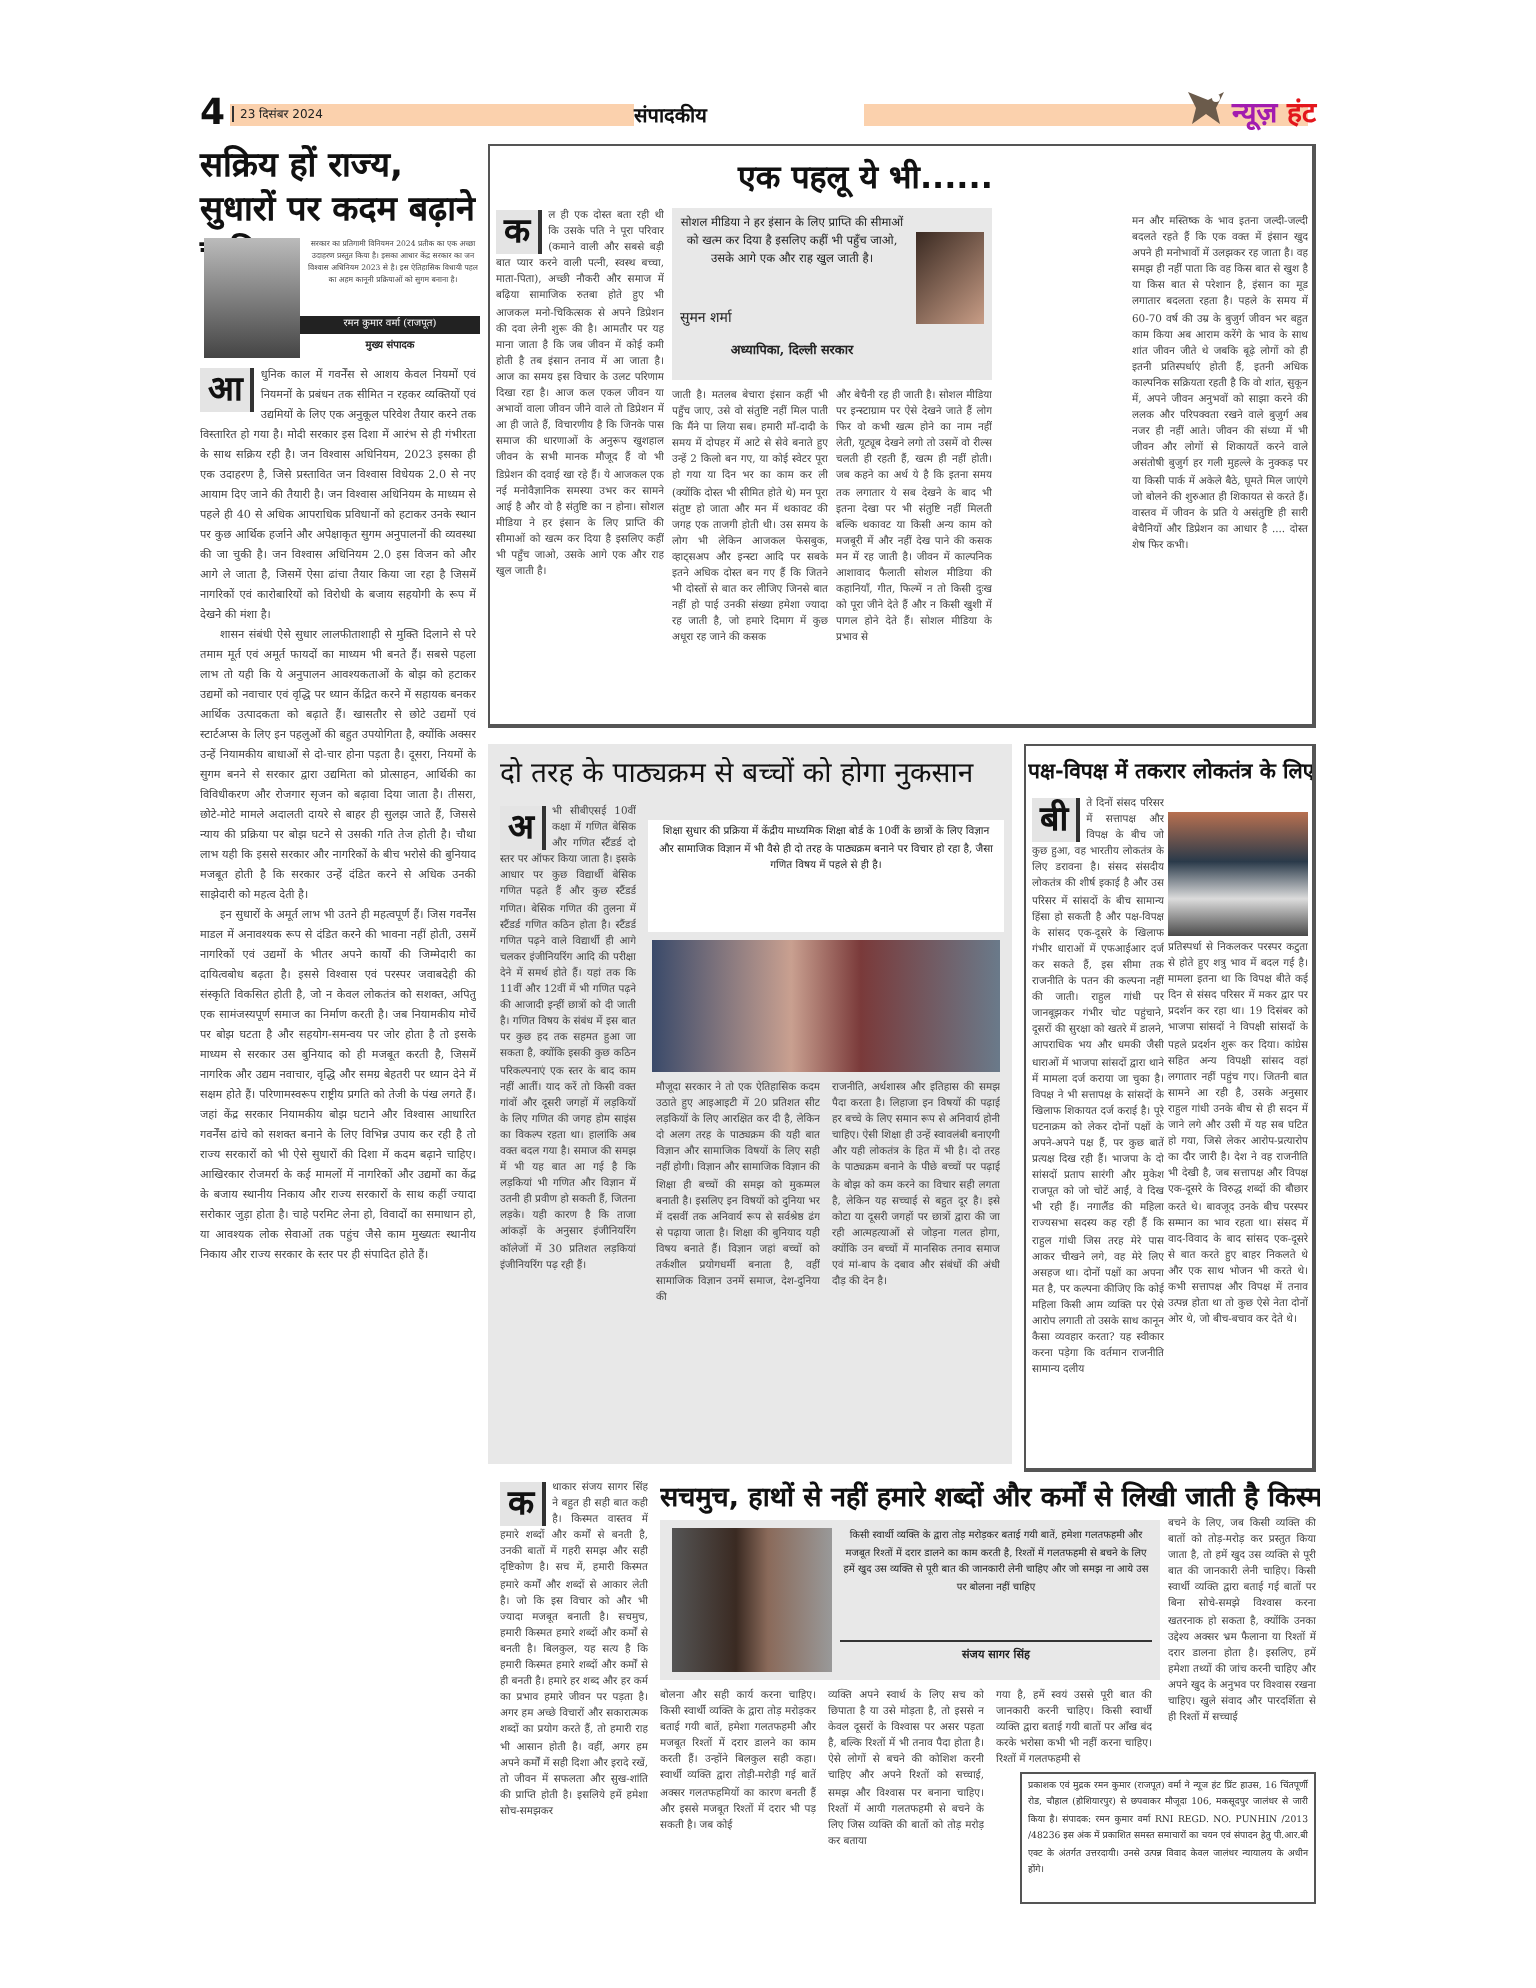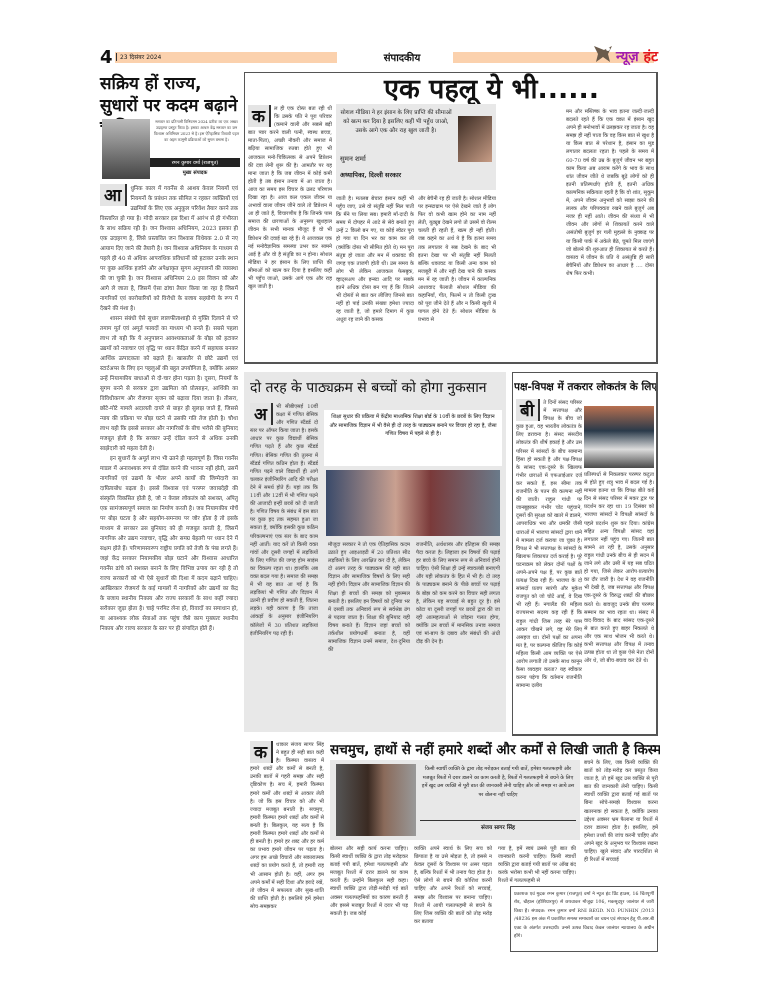--- a/index.html
+++ b/index.html
@@ -2,21 +2,21 @@
 <html><head>
 <meta charset="utf-8">
 <style>
 *{box-sizing:border-box;margin:0;padding:0}
 html,body{width:768px;height:994px;background:#fff;overflow:hidden}
 body{font-family:"DejaVu Serif",serif;color:#333;position:relative}
 .abs{position:absolute}
 .hdr-bar{top:52px;height:11px;background:#fbd1ad}
 .pgnum{left:100px;top:48px;font:bold 18px "DejaVu Sans",sans-serif;color:#111;line-height:18px}
 .pgdate{left:116px;top:53px;font:6px "DejaVu Sans",sans-serif;color:#222;border-left:1px solid #333;padding-left:3px}
-.section{left:351px;top:50px;width:102px;text-align:center;font:bold 10px "DejaVu Sans",sans-serif;color:#111;background:#fff}
+.section{left:317px;top:50px;width:102px;font:bold 10px "DejaVu Sans",sans-serif;color:#111;background:#fff}
 .logo{left:590px;top:42px;font:bold 14px "DejaVu Sans",sans-serif}
 .logo .a{color:#a21caf}.logo .b{color:#e3161c}
 .headline{font-family:"DejaVu Sans",sans-serif;font-weight:bold;color:#111}
 .col{font-size:5.2px;line-height:8.1px;color:#444;text-align:justify}
 .dropcap{float:left;font:bold 17px "DejaVu Sans",sans-serif;color:#111;background:#e4e4e4;padding:1px 4px;margin:1px 3px 0 0;line-height:20px;border-right:2px solid #333}
 .box{border:1px solid #555}
 .gray{background:#e8e8e8}
 .quote{font-size:5.8px;line-height:9px;text-align:center;color:#222}
 .photo{background:#777}
 </style>
@@ -47,29 +47,29 @@
 </div>
 <div class="abs" style="left:150px;top:169px;width:90px;font-size:5px;text-align:center;font-weight:bold;color:#222">मुख्य संपादक</div>
 <div class="abs col" style="left:100px;top:183px;width:138px;height:800px;overflow:hidden;font-size:5.6px;line-height:10px">
   <span class="dropcap">आ</span>
   <p>धुनिक काल में गवर्नेंस से आशय केवल नियमों एवं नियमनों के प्रबंधन तक सीमित न रहकर व्यक्तियों एवं उद्यमियों के लिए एक अनुकूल परिवेश तैयार करने तक विस्तारित हो गया है। मोदी सरकार इस दिशा में आरंभ से ही गंभीरता के साथ सक्रिय रही है। जन विश्वास अधिनियम, 2023 इसका ही एक उदाहरण है, जिसे प्रस्तावित जन विश्वास विधेयक 2.0 से नए आयाम दिए जाने की तैयारी है। जन विश्वास अधिनियम के माध्यम से पहले ही 40 से अधिक आपराधिक प्रविधानों को हटाकर उनके स्थान पर कुछ आर्थिक हर्जाने और अपेक्षाकृत सुगम अनुपालनों की व्यवस्था की जा चुकी है। जन विश्वास अधिनियम 2.0 इस विजन को और आगे ले जाता है, जिसमें ऐसा ढांचा तैयार किया जा रहा है जिसमें नागरिकों एवं कारोबारियों को विरोधी के बजाय सहयोगी के रूप में देखने की मंशा है।</p>
   <p style="text-indent:10px">शासन संबंधी ऐसे सुधार लालफीताशाही से मुक्ति दिलाने से परे तमाम मूर्त एवं अमूर्त फायदों का माध्यम भी बनते हैं। सबसे पहला लाभ तो यही कि ये अनुपालन आवश्यकताओं के बोझ को हटाकर उद्यमों को नवाचार एवं वृद्धि पर ध्यान केंद्रित करने में सहायक बनकर आर्थिक उत्पादकता को बढ़ाते हैं। खासतौर से छोटे उद्यमों एवं स्टार्टअप्स के लिए इन पहलुओं की बहुत उपयोगिता है, क्योंकि अक्सर उन्हें नियामकीय बाधाओं से दो-चार होना पड़ता है। दूसरा, नियमों के सुगम बनने से सरकार द्वारा उद्यमिता को प्रोत्साहन, आर्थिकी का विविधीकरण और रोजगार सृजन को बढ़ावा दिया जाता है। तीसरा, छोटे-मोटे मामले अदालती दायरे से बाहर ही सुलझ जाते हैं, जिससे न्याय की प्रक्रिया पर बोझ घटने से उसकी गति तेज होती है। चौथा लाभ यही कि इससे सरकार और नागरिकों के बीच भरोसे की बुनियाद मजबूत होती है कि सरकार उन्हें दंडित करने से अधिक उनकी साझेदारी को महत्व देती है।</p>
   <p style="text-indent:10px">इन सुधारों के अमूर्त लाभ भी उतने ही महत्वपूर्ण हैं। जिस गवर्नेंस माडल में अनावश्यक रूप से दंडित करने की भावना नहीं होती, उसमें नागरिकों एवं उद्यमों के भीतर अपने कार्यों की जिम्मेदारी का दायित्वबोध बढ़ता है। इससे विश्वास एवं परस्पर जवाबदेही की संस्कृति विकसित होती है, जो न केवल लोकतंत्र को सशक्त, अपितु एक सामंजस्यपूर्ण समाज का निर्माण करती है। जब नियामकीय मोर्चे पर बोझ घटता है और सहयोग-समन्वय पर जोर होता है तो इसके माध्यम से सरकार उस बुनियाद को ही मजबूत करती है, जिसमें नागरिक और उद्यम नवाचार, वृद्धि और समग्र बेहतरी पर ध्यान देने में सक्षम होते हैं। परिणामस्वरूप राष्ट्रीय प्रगति को तेजी के पंख लगते हैं। जहां केंद्र सरकार नियामकीय बोझ घटाने और विश्वास आधारित गवर्नेंस ढांचे को सशक्त बनाने के लिए विभिन्न उपाय कर रही है तो राज्य सरकारों को भी ऐसे सुधारों की दिशा में कदम बढ़ाने चाहिए। आखिरकार रोजमर्रा के कई मामलों में नागरिकों और उद्यमों का केंद्र के बजाय स्थानीय निकाय और राज्य सरकारों के साथ कहीं ज्यादा सरोकार जुड़ा होता है। चाहे परमिट लेना हो, विवादों का समाधान हो, या आवश्यक लोक सेवाओं तक पहुंच जैसे काम मुख्यतः स्थानीय निकाय और राज्य सरकार के स्तर पर ही संपादित होते हैं।</p>
 </div>
 
 <div class="abs box" style="left:244px;top:72px;width:414px;height:292px;border-width:1px 2px 2px 1px"></div>
-<div class="abs headline" style="left:384px;top:76px;font-size:27px;line-height:26px">एक पहलू ये भी......</div>
+<div class="abs headline" style="left:369px;top:76px;font-size:16px;line-height:26px">एक पहलू ये भी......</div>
 <div class="abs col" style="left:248px;top:104px;width:84px;height:256px;overflow:hidden">
   <span class="dropcap">क</span><span>ल ही एक दोस्त बता रही थी कि उसके पति ने पूरा परिवार (कमाने वाली और सबसे बड़ी बात प्यार करने वाली पत्नी, स्वस्थ बच्चा, माता-पिता), अच्छी नौकरी और समाज में बढ़िया सामाजिक रुतबा होते हुए भी आजकल मनो-चिकित्सक से अपने डिप्रेशन की दवा लेनी शुरू की है। आमतौर पर यह माना जाता है कि जब जीवन में कोई कमी होती है तब इंसान तनाव में आ जाता है। आज का समय इस विचार के उलट परिणाम दिखा रहा है। आज कल एकल जीवन या अभावों वाला जीवन जीने वाले तो डिप्रेशन में आ ही जाते हैं, विचारणीय है कि जिनके पास समाज की धारणाओं के अनुरूप खुशहाल जीवन के सभी मानक मौजूद हैं वो भी डिप्रेशन की दवाई खा रहे हैं। ये आजकल एक नई मनोवैज्ञानिक समस्या उभर कर सामने आई है और वो है संतुष्टि का न होना। सोशल मीडिया ने हर इंसान के लिए प्राप्ति की सीमाओं को खत्म कर दिया है इसलिए कहीं भी पहुँच जाओ, उसके आगे एक और राह खुल जाती है।</span>
 </div>
 <div class="abs gray" style="left:336px;top:104px;width:160px;height:86px"></div>
 <div class="abs quote" style="left:340px;top:108px;width:112px">सोशल मीडिया ने हर इंसान के लिए प्राप्ति की सीमाओं को खत्म कर दिया है इसलिए कहीं भी पहुँच जाओ, उसके आगे एक और राह खुल जाती है।</div>
 <div class="abs photo" style="left:458px;top:116px;width:34px;height:46px;background:linear-gradient(135deg,#3a2a22,#c89d86)"></div>
 <div class="abs" style="left:340px;top:154px;width:112px;text-align:left;font-size:7px;font-weight:normal;color:#222">सुमन शर्मा</div>
-<div class="abs" style="left:340px;top:170px;width:112px;text-align:left;font-size:6.4px;font-weight:bold;color:#222">अध्यापिका, दिल्ली सरकार</div>
+<div class="abs" style="left:340px;top:170px;width:112px;text-align:center;font-size:6.4px;font-weight:bold;color:#222">अध्यापिका, दिल्ली सरकार</div>
 <div class="abs col" style="left:336px;top:194px;width:78px;height:166px;overflow:hidden">जाती है। मतलब बेचारा इंसान कहीं भी पहुँच जाए, उसे वो संतुष्टि नहीं मिल पाती कि मैंने पा लिया सब। हमारी माँ-दादी के समय में दोपहर में आटे से सेवे बनाते हुए उन्हें 2 किलो बन गए, या कोई स्वेटर पूरा हो गया या दिन भर का काम कर ली (क्योंकि दोस्त भी सीमित होते थे) मन पूरा संतुष्ट हो जाता और मन में थकावट की जगह एक ताजगी होती थी। उस समय के लोग भी लेकिन आजकल फेसबुक, व्हाट्सअप और इन्स्टा आदि पर सबके इतने अधिक दोस्त बन गए हैं कि जितने भी दोस्तों से बात कर लीजिए जिनसे बात नहीं हो पाई उनकी संख्या हमेशा ज्यादा रह जाती है, जो हमारे दिमाग में कुछ अधूरा रह जाने की कसक</div>
 <div class="abs col" style="left:418px;top:194px;width:78px;height:166px;overflow:hidden">और बेचैनी रह ही जाती है। सोशल मीडिया पर इन्स्टाग्राम पर ऐसे देखने जाते हैं लोग फिर वो कभी खत्म होने का नाम नहीं लेती, यूट्यूब देखने लगो तो उसमें वो रील्स चलती ही रहती हैं, खत्म ही नहीं होती। जब कहने का अर्थ ये है कि इतना समय तक लगातार ये सब देखने के बाद भी इतना देखा पर भी संतुष्टि नहीं मिलती बल्कि थकावट या किसी अन्य काम को मजबूरी में और नहीं देख पाने की कसक मन में रह जाती है। जीवन में काल्पनिक आशावाद फैलाती सोशल मीडिया की कहानियाँ, गीत, फिल्में न तो किसी दुःख को पूरा जीने देते हैं और न किसी खुशी में पागल होने देते हैं। सोशल मीडिया के प्रभाव से</div>
 <div class="abs col" style="left:566px;top:107px;width:88px;height:253px;overflow:hidden;left:566px">मन और मस्तिष्क के भाव इतना जल्दी-जल्दी बदलते रहते हैं कि एक वक्त में इंसान खुद अपने ही मनोभावों में उलझकर रह जाता है। वह समझ ही नहीं पाता कि वह किस बात से खुश है या किस बात से परेशान है, इंसान का मूड लगातार बदलता रहता है। पहले के समय में 60-70 वर्ष की उम्र के बुजुर्ग जीवन भर बहुत काम किया अब आराम करेंगे के भाव के साथ शांत जीवन जीते थे जबकि बूढ़े लोगों को ही इतनी प्रतिस्पर्धाएं होती हैं, इतनी अधिक काल्पनिक सक्रियता रहती है कि वो शांत, सुकून में, अपने जीवन अनुभवों को साझा करने की ललक और परिपक्वता रखने वाले बुजुर्ग अब नजर ही नहीं आते। जीवन की संध्या में भी जीवन और लोगों से शिकायतें करने वाले असंतोषी बुजुर्ग हर गली मुहल्ले के नुक्कड़ पर या किसी पार्क में अकेले बैठे, घूमते मिल जाएंगे जो बोलने की शुरुआत ही शिकायत से करते हैं। वास्तव में जीवन के प्रति ये असंतुष्टि ही सारी बेचैनियों और डिप्रेशन का आधार है .... दोस्त शेष फिर कभी।</div>
 
 <div class="abs gray" style="left:244px;top:372px;width:262px;height:360px"></div>
 <div class="abs headline" style="left:250px;top:378px;font-size:14px;line-height:18px;font-weight:normal">दो तरह के पाठ्यक्रम से बच्चों को होगा नुकसान</div>
 <div class="abs col" style="left:250px;top:402px;width:68px;height:326px;overflow:hidden">
   <span class="dropcap">अ</span><span>भी सीबीएसई 10वीं कक्षा में गणित बेसिक और गणित स्टैंडर्ड दो स्तर पर ऑफर किया जाता है। इसके आधार पर कुछ विद्यार्थी बेसिक गणित पढ़ते हैं और कुछ स्टैंडर्ड गणित। बेसिक गणित की तुलना में स्टैंडर्ड गणित कठिन होता है। स्टैंडर्ड गणित पढ़ने वाले विद्यार्थी ही आगे चलकर इंजीनियरिंग आदि की परीक्षा देने में समर्थ होते हैं। यहां तक कि 11वीं और 12वीं में भी गणित पढ़ने की आजादी इन्हीं छात्रों को दी जाती है। गणित विषय के संबंध में इस बात पर कुछ हद तक सहमत हुआ जा सकता है, क्योंकि इसकी कुछ कठिन परिकल्पनाएं एक स्तर के बाद काम नहीं आतीं। याद करें तो किसी वक्त गांवों और दूसरी जगहों में लड़कियों के लिए गणित की जगह होम साइंस का विकल्प रहता था। हालांकि अब वक्त बदल गया है। समाज की समझ में भी यह बात आ गई है कि लड़कियां भी गणित और विज्ञान में उतनी ही प्रवीण हो सकती हैं, जितना लड़के। यही कारण है कि ताजा आंकड़ों के अनुसार इंजीनियरिंग कॉलेजों में 30 प्रतिशत लड़कियां इंजीनियरिंग पढ़ रही हैं।</span>
 </div>
 <div class="abs" style="left:324px;top:410px;width:178px;height:56px;background:#fff"></div>

